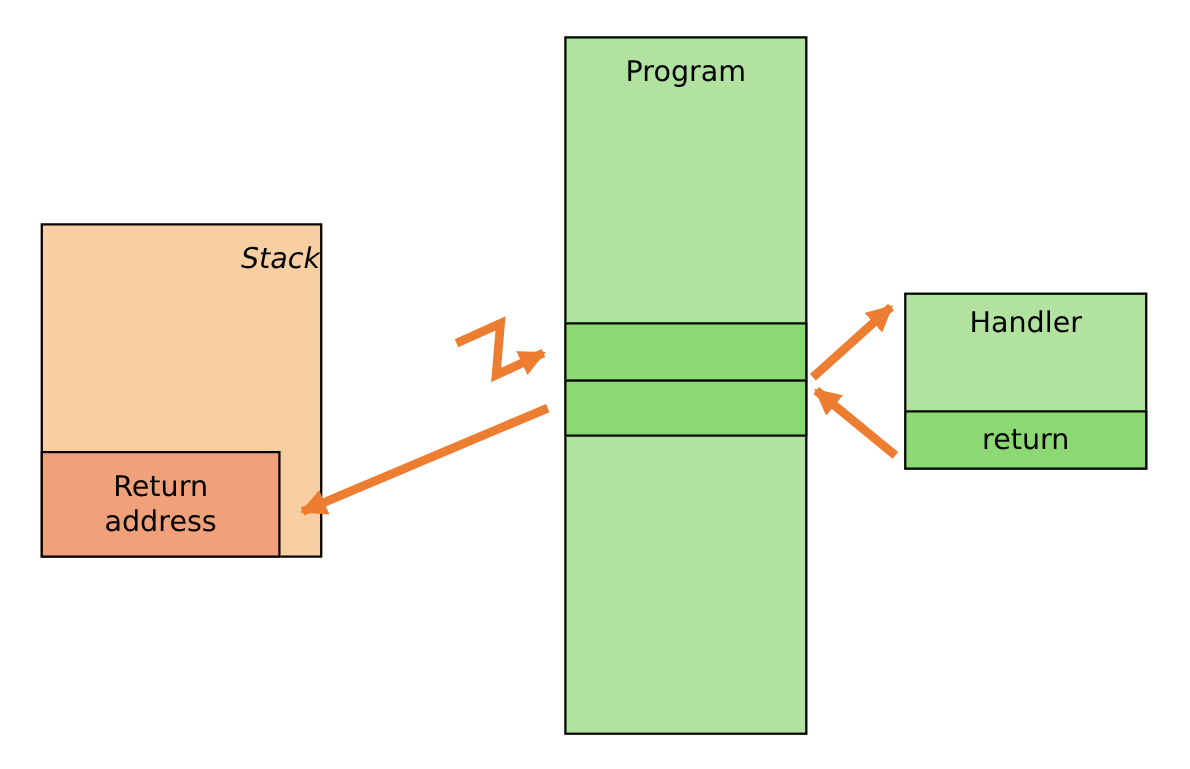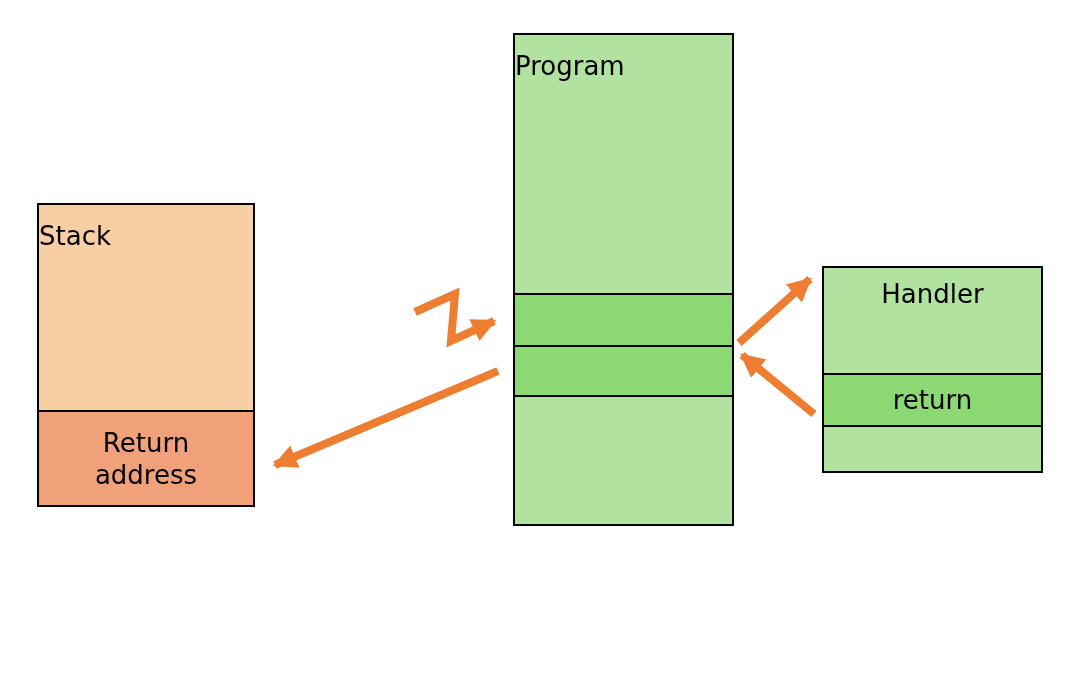--- a/index.html
+++ b/index.html
@@ -18,60 +18,61 @@
     width:1082px;height:699px;
     background:var(--background);
     overflow:hidden;
   }
   .box{
     position:absolute;
     box-sizing:border-box;
     border:2.5px solid var(--border-black);
   }
   .program-box{
-    left:513px;top:33px;width:221px;height:493px;
+    left:513px;top:33px;width:221px;height:635px;
     background:var(--light-green);
-    text-align:left;
+    text-align:center;
   }
   .program-title{
     display:block;
     padding-top:15px;
     font-size:26px;line-height:32px;
   }
   .band{
     position:absolute;
     box-sizing:border-box;
     border:2.5px solid var(--border-black);
     background:var(--medium-green);
     left:513px;width:221px;
   }
   .band-1{top:293px;height:54px;}
   .band-2{top:344.5px;height:52px;}
   .stack-box{
-    left:37px;top:203px;width:218px;height:304px;
+    left:37px;top:203px;width:256px;height:304px;
     background:var(--peach);
-    text-align:left;
+    text-align:right;
+    font-style:italic;
   }
   .stack-title{
     display:block;
     padding-top:15px;
     font-size:26px;line-height:32px;
   }
   .return-address-box{
     left:37px;top:410px;width:218px;height:97px;
     background:var(--salmon);
     display:flex;align-items:center;justify-content:center;
   }
   .return-address-label{
     font-size:26px;line-height:32px;
     text-align:center;
     white-space:pre-line;
   }
   .handler-box{
-    left:822px;top:266px;width:221px;height:207px;
+    left:822px;top:266px;width:221px;height:161px;
     background:var(--light-green);
     text-align:center;
   }
   .handler-title{
     display:block;
     padding-top:10px;
     font-size:26px;line-height:32px;
   }
   .handler-return-box{
     left:822px;top:373px;width:221px;height:54px;

